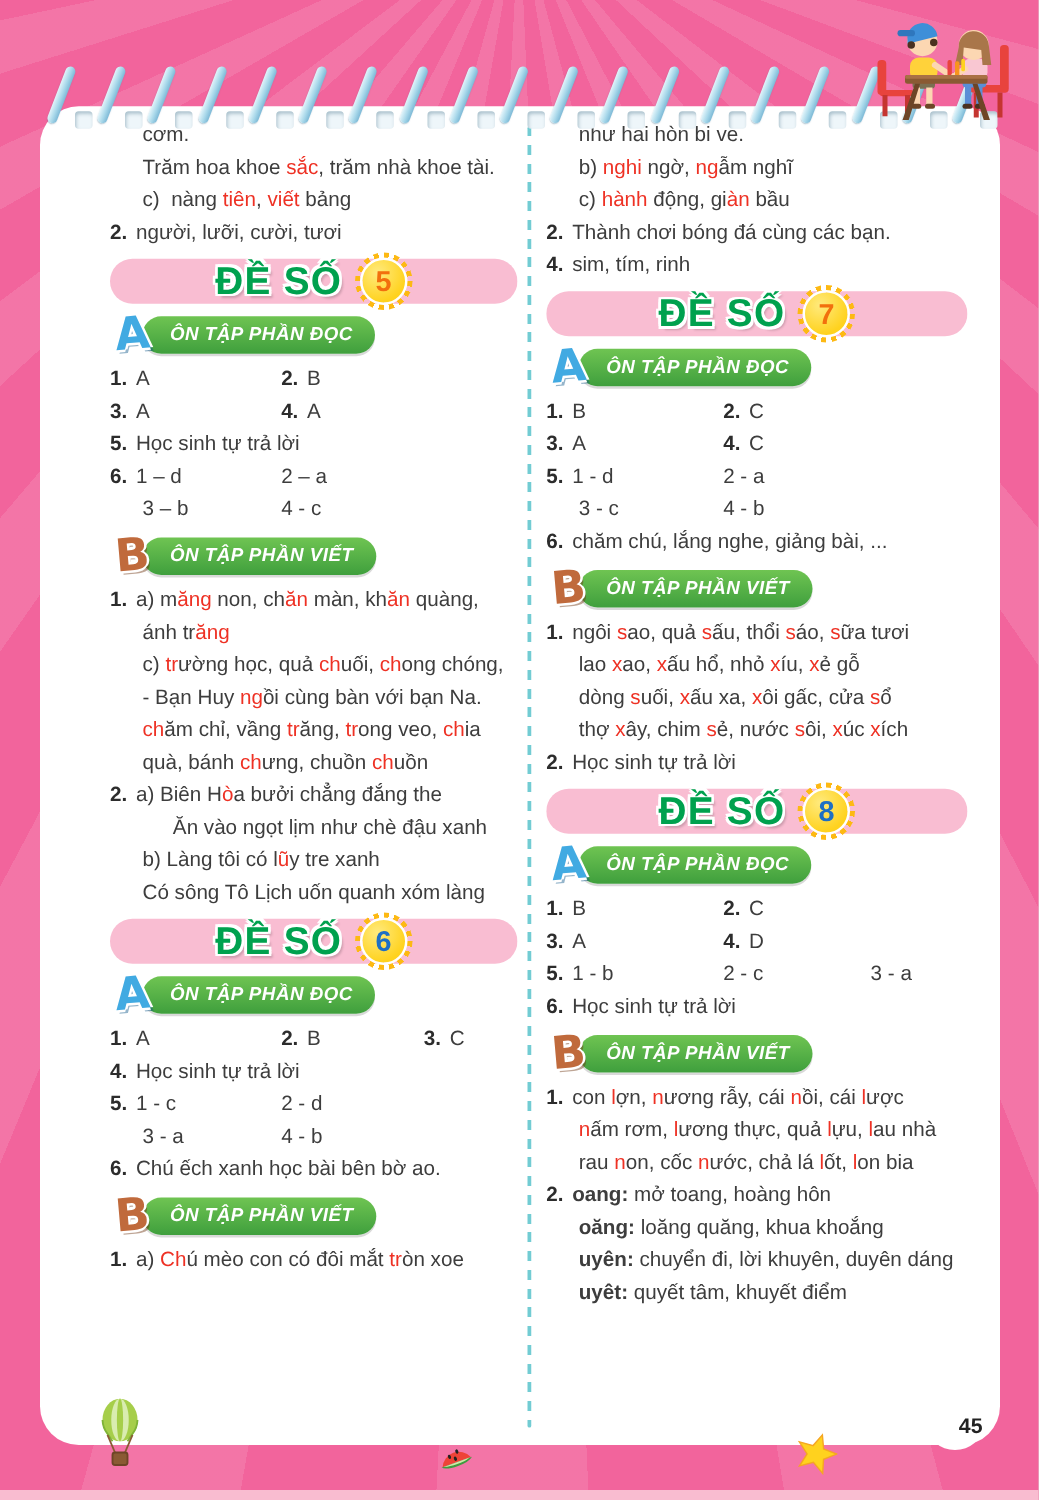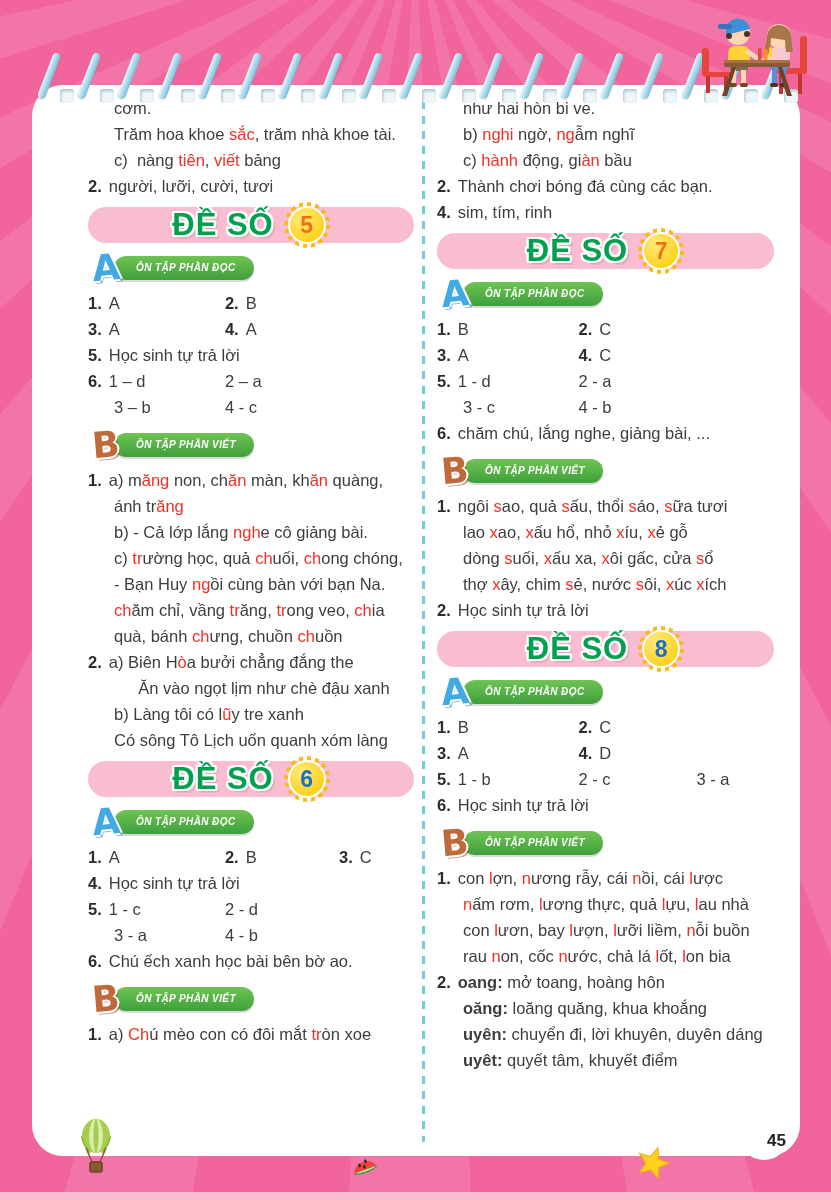--- a/index.html
+++ b/index.html
@@ -66,21 +66,21 @@
   .sec-row{display:flex;align-items:center;margin:5px 0 5px 0;height:34px;}
   .letter{
     width:36px;text-align:center;font-size:36px;font-weight:800;line-height:34px;
     position:relative;z-index:1;margin-right:-10px;transform:rotate(-5deg);
     font-family:"DejaVu Sans",sans-serif;
   }
   .letter.a{color:#41aae2;text-shadow:-2px 0 #fff,2px 0 #fff,0 -2px #fff,0 2px #fff,2px 3px 0 rgba(20,90,140,0.45);}
   .letter.b{color:#c06a3c;text-shadow:-2px 0 #fff,2px 0 #fff,0 -2px #fff,0 2px #fff,2px 3px 0 rgba(110,55,20,0.45);}
   .sec-pill{
     background:linear-gradient(180deg,#6fc452,#3f9f3d);
-    color:#fff;font-weight:700;font-style:italic;font-size:10px;letter-spacing:.4px;
+    color:#fff;font-weight:700;font-style:italic;font-size:15px;letter-spacing:.4px;
     padding:6px 18px 7px 22px;border-radius:18px;white-space:nowrap;
     box-shadow:0 2px 0 rgba(0,0,0,0.15);
   }
 
   
   .spiral{position:absolute;left:52px;top:52px;width:748px;height:66px;
           display:flex;justify-content:space-between;z-index:6;pointer-events:none;}
   .loop{position:relative;width:24px;height:66px;}
   .loop .hole{position:absolute;left:8px;top:37px;width:14px;height:14px;border-radius:3px;
           background:#eef6fa;box-shadow:inset 1px 2px 3px rgba(90,130,150,0.45);}
@@ -158,23 +158,20 @@
           <span class="sec-pill">ÔN TẬP PHẦN VIẾT</span>
         </div>
         <div class="block">
           <div class="t-line">
             <span class="cell"><b class="num">1.</b><span>a) m</span><span class="red">ăng</span><span> non, ch</span><span class="red">ăn</span><span> màn, kh</span><span class="red">ăn</span><span> quàng,</span></span>
           </div>
           <div class="t-line">
             <span class="cell" style="padding-left: 26px;"><span>ánh tr</span><span class="red">ăng</span></span>
           </div>
           <div class="t-line">
-            <span class="cell" style="padding-left: 26px;"><span>b) - Cả lớp lắng </span><span class="red">ngh</span><span>e cô giảng bài.</span></span>
-          </div>
-          <div class="t-line">
             <span class="cell" style="padding-left: 26px;"><span>c) </span><span class="red">tr</span><span>ường học, quả </span><span class="red">ch</span><span>uối, </span><span class="red">ch</span><span>ong chóng,</span></span>
           </div>
           <div class="t-line">
             <span class="cell" style="padding-left: 26px;"><span>- Bạn Huy </span><span class="red">ng</span><span>ồi cùng bàn với bạn Na.</span></span>
           </div>
           <div class="t-line">
             <span class="cell" style="padding-left: 26px;"><span class="red">ch</span><span>ăm chỉ, vầng </span><span class="red">tr</span><span>ăng, </span><span class="red">tr</span><span>ong veo, </span><span class="red">ch</span><span>ia</span></span>
           </div>
           <div class="t-line">
             <span class="cell" style="padding-left: 26px;"><span>quà, bánh </span><span class="red">ch</span><span>ưng, chuồn </span><span class="red">ch</span><span>uồn</span></span>
@@ -335,23 +332,20 @@
         <div class="sec-row">
           <span class="letter b">B</span>
           <span class="sec-pill">ÔN TẬP PHẦN VIẾT</span>
         </div>
         <div class="block">
           <div class="t-line">
             <span class="cell"><b class="num">1.</b><span>con </span><span class="red">l</span><span>ợn, </span><span class="red">n</span><span>ương rẫy, cái </span><span class="red">n</span><span>ồi, cái </span><span class="red">l</span><span>ược</span></span>
           </div>
           <div class="t-line">
             <span class="cell" style="padding-left: 26px;"><span class="red">n</span><span>ấm rơm, </span><span class="red">l</span><span>ương thực, quả </span><span class="red">l</span><span>ựu, </span><span class="red">l</span><span>au nhà</span></span>
-          </div>
-          <div class="t-line">
-            <span class="cell" style="padding-left: 26px;"><span>con </span><span class="red">l</span><span>ươn, bay </span><span class="red">l</span><span>ượn, </span><span class="red">l</span><span>ưỡi liềm, </span><span class="red">n</span><span>ỗi buồn</span></span>
           </div>
           <div class="t-line">
             <span class="cell" style="padding-left: 26px;"><span>rau </span><span class="red">n</span><span>on, cốc </span><span class="red">n</span><span>ước, chả lá </span><span class="red">l</span><span>ốt, </span><span class="red">l</span><span>on bia</span></span>
           </div>
           <div class="t-line">
             <span class="cell"><b class="num">2.</b><span class=" bd">oang:</span><span> mở toang, hoàng hôn</span></span>
           </div>
           <div class="t-line">
             <span class="cell" style="padding-left: 26px;"><span class=" bd">oăng:</span><span> loăng quăng, khua khoắng</span></span>
           </div>

